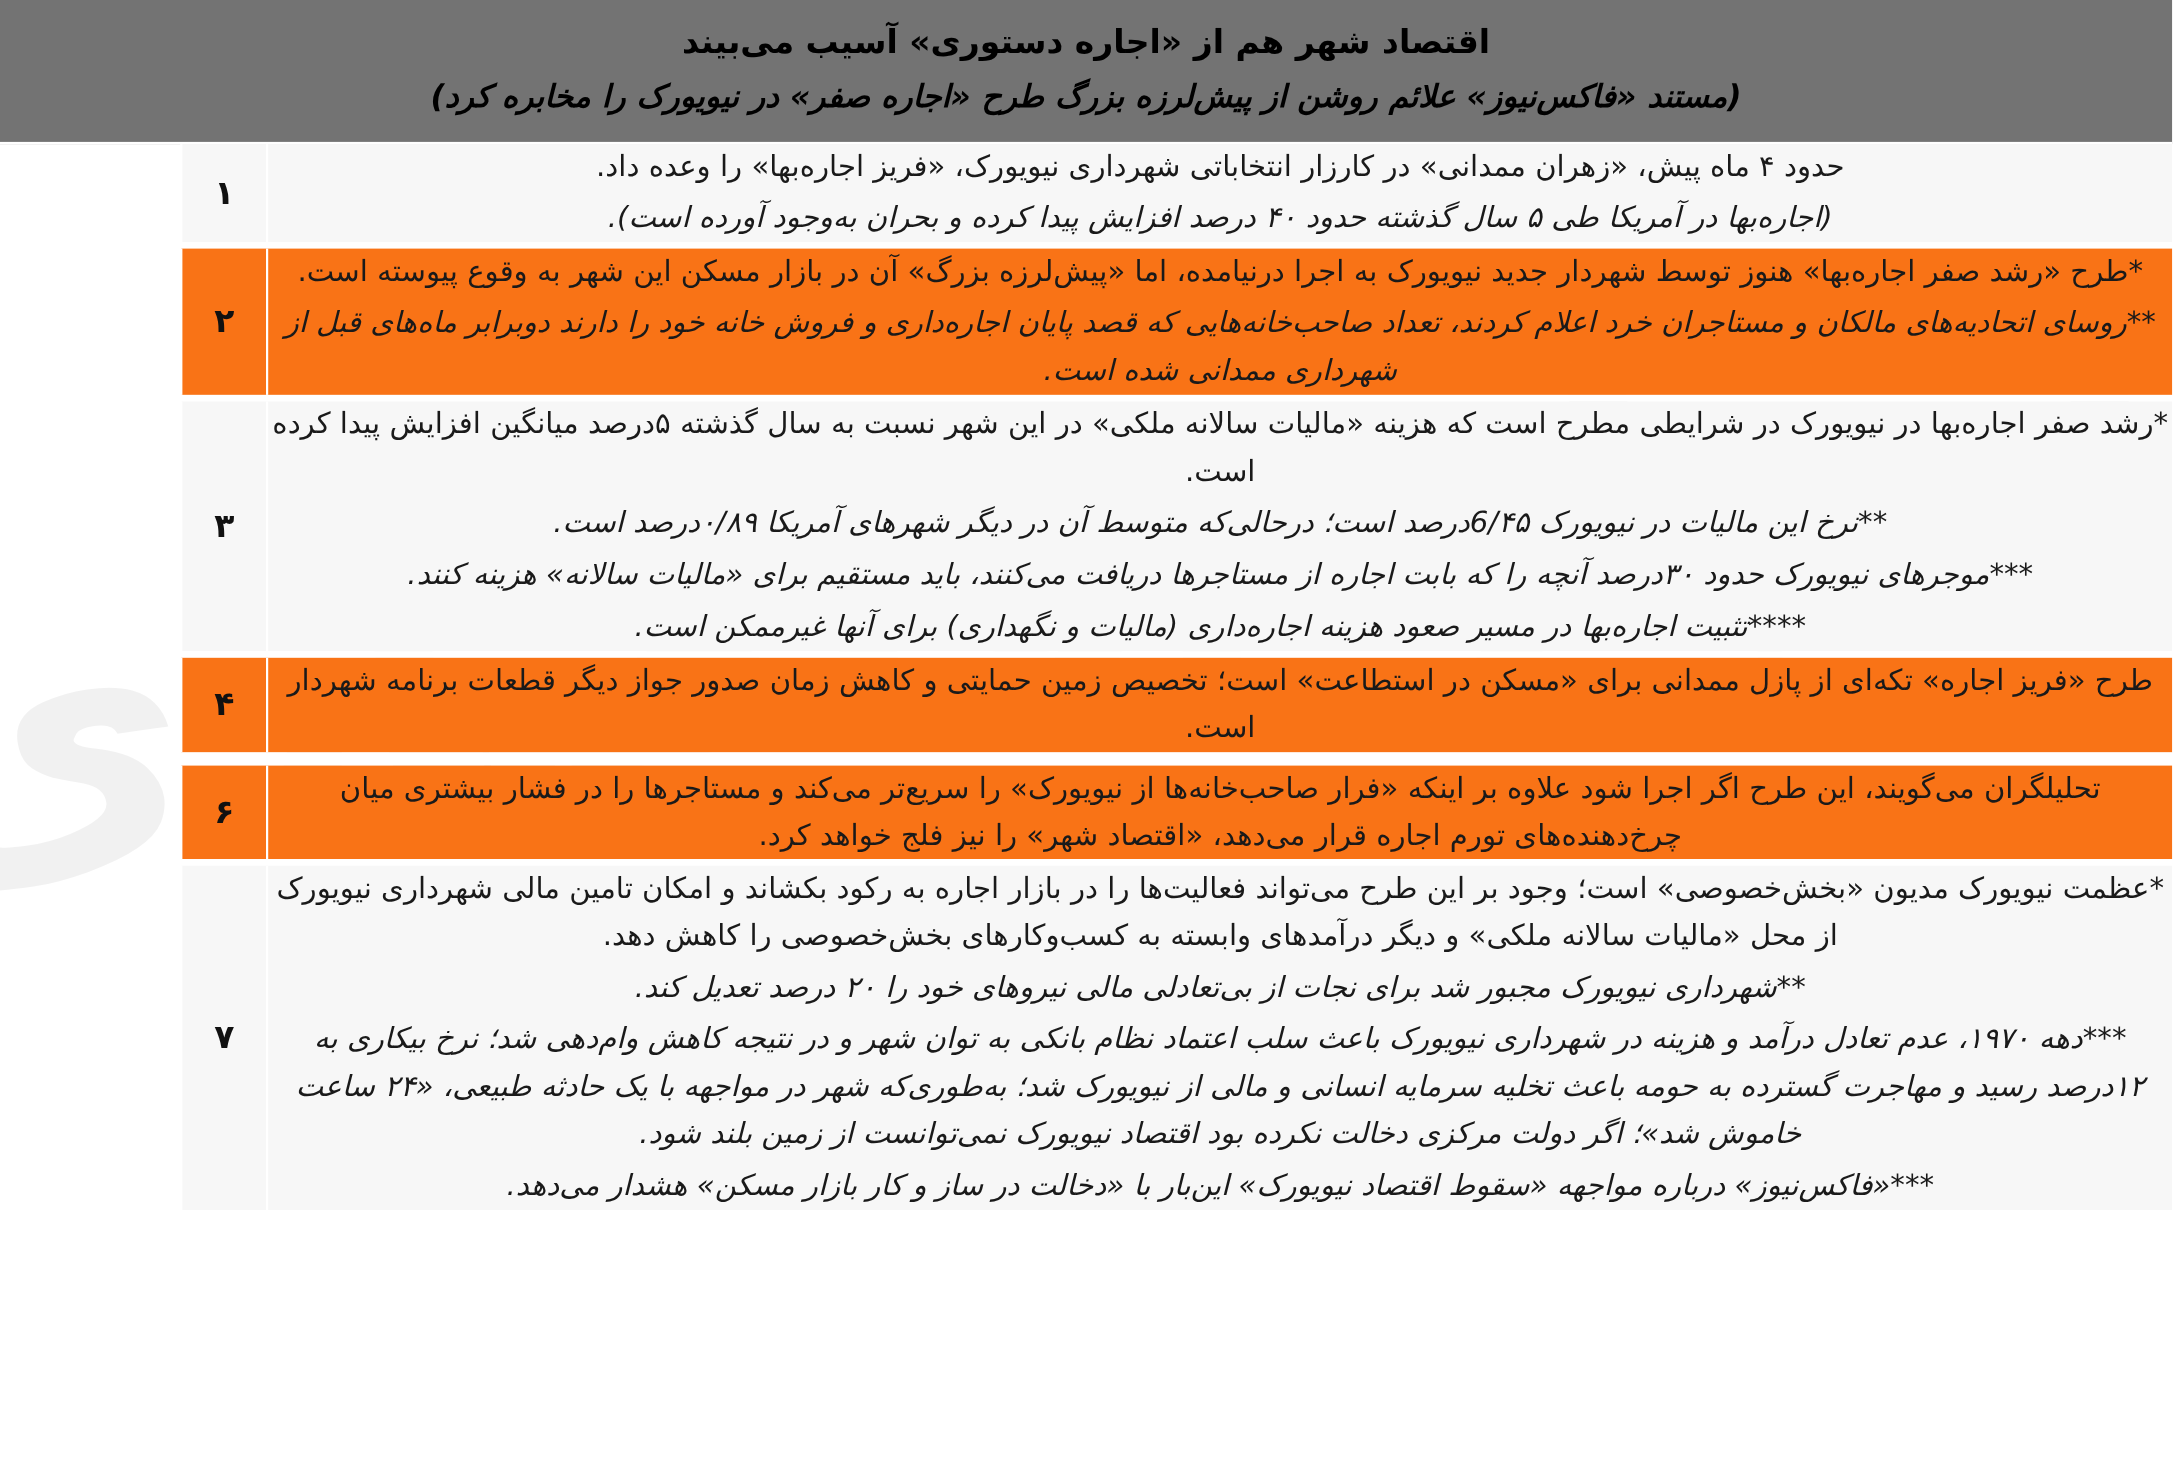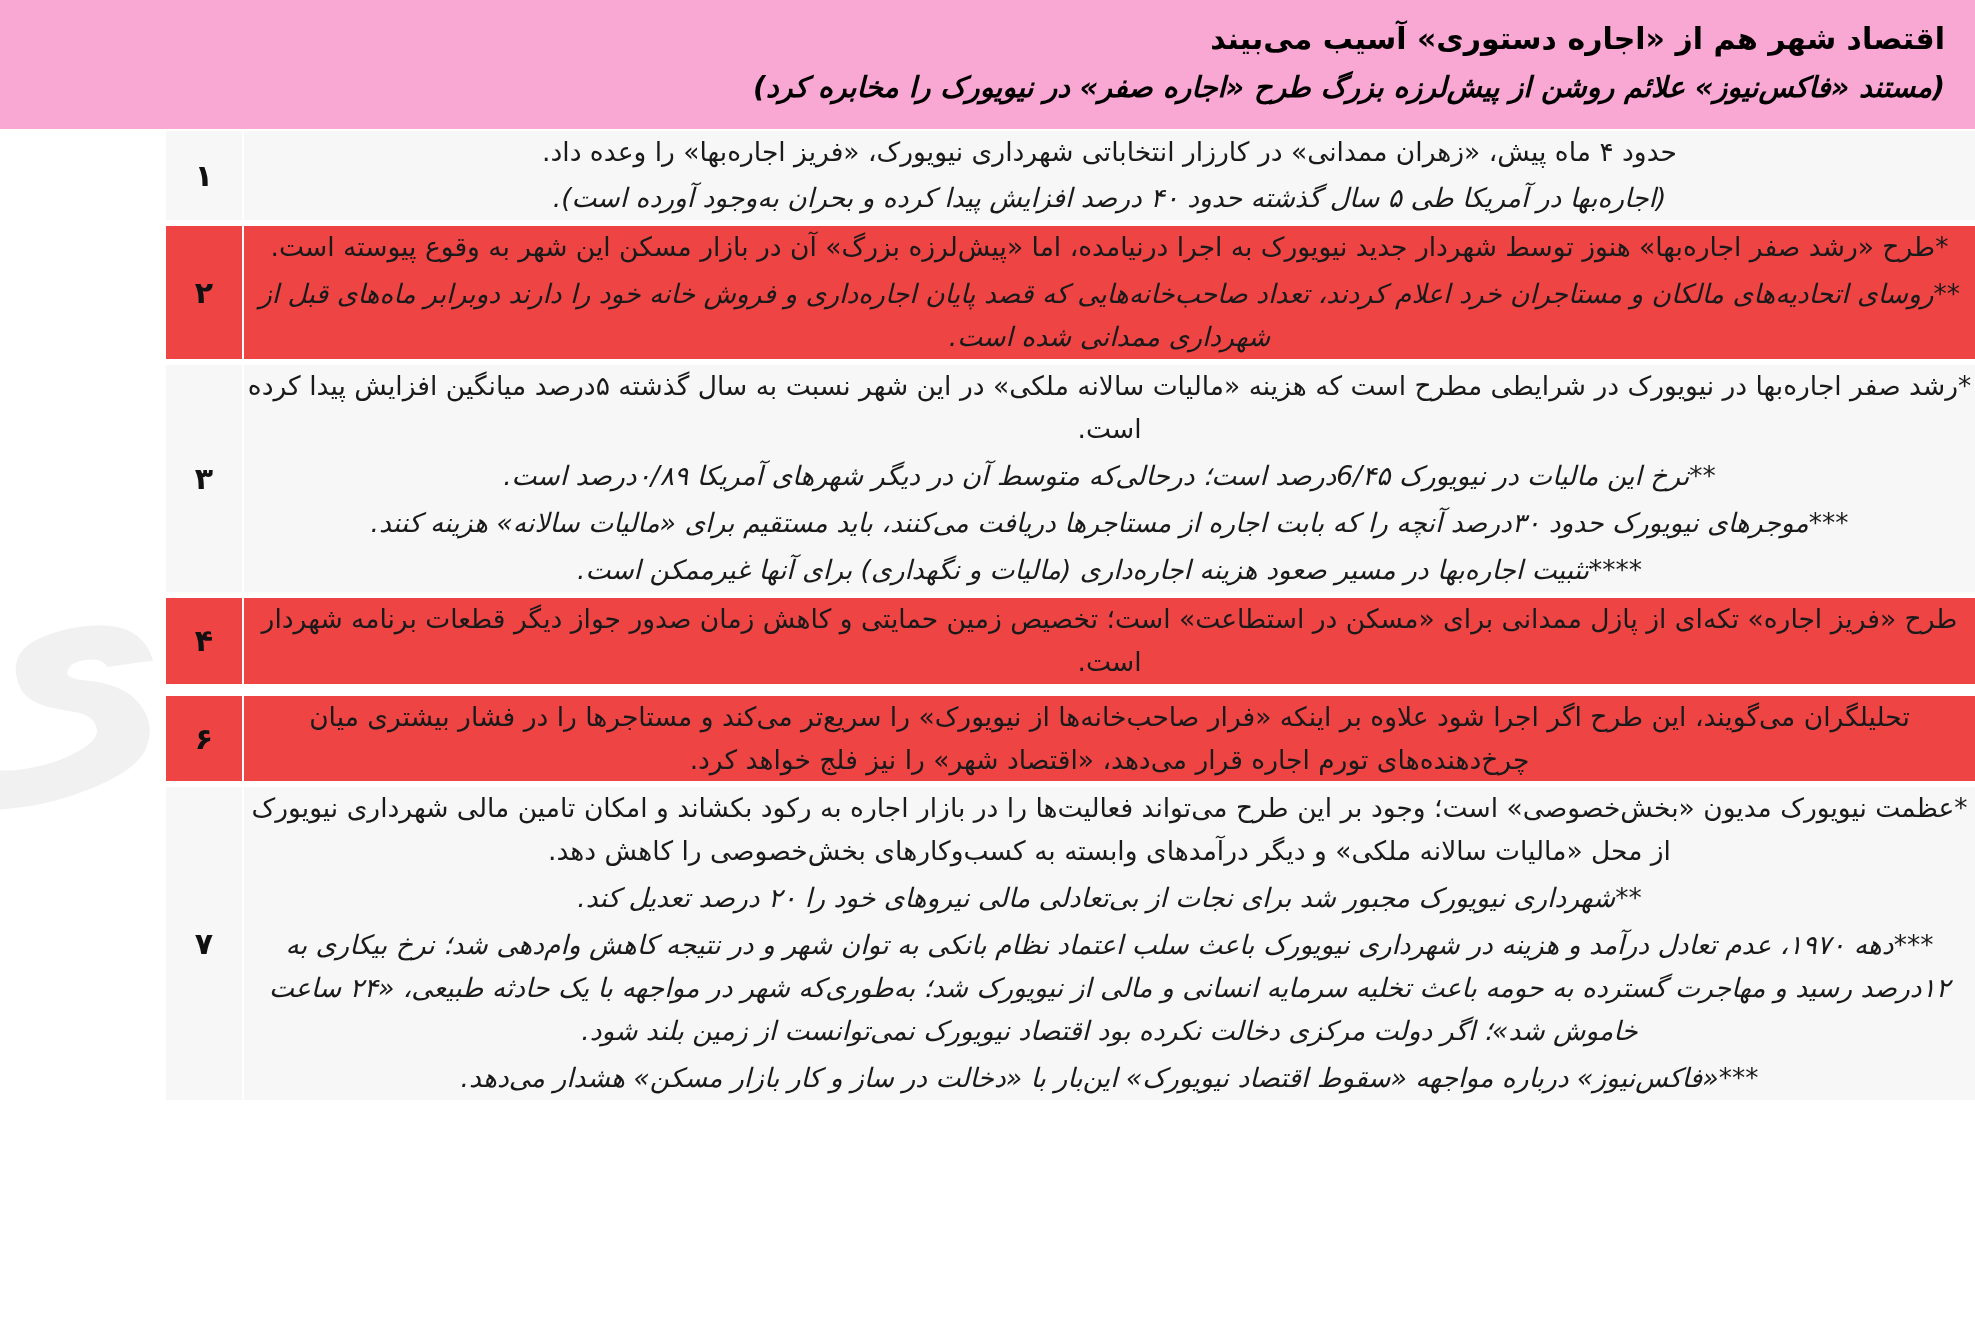--- a/index.html
+++ b/index.html
@@ -32,23 +32,23 @@
     letter-spacing: 10px;
     pointer-events: none;
     z-index: 0;
     white-space: nowrap;
     transform: rotate(-8deg);
     font-family: "DejaVu Sans", "Liberation Sans", sans-serif;
   }
   .header {
     position: relative;
     z-index: 2;
-    background: #f9a8d4;
+    background: #737373;
     color: #000000;
-    text-align: right;
+    text-align: center;
     padding: 14px 30px 18px 30px;
     font-weight: bold;
     line-height: 1.65;
     font-size: 30px;
     border-bottom: 2px solid #ffffff;
   }
   .header .line2 {
     font-size: 28.5px;
     font-style: italic;
   }
@@ -72,21 +72,21 @@
     border-right: 2px solid #ffffff;
     border-left: 2px solid #ffffff;
   }
   td.txt {
     padding: 18px 34px 20px 34px;
     font-size: 26.5px;
     line-height: 1.62;
     color: #1a1a1a;
     text-align: center;
   }
-  tr.shade td { background: #ef4444; }
+  tr.shade td { background: #f97316; }
   tr.light td { background: #f7f7f7; }
   tr.sep td {
     height: 6px;
     padding: 0;
     background: #ffffff;
     border: 0;
   }
   td.txt p {
     margin: 0;
   }

